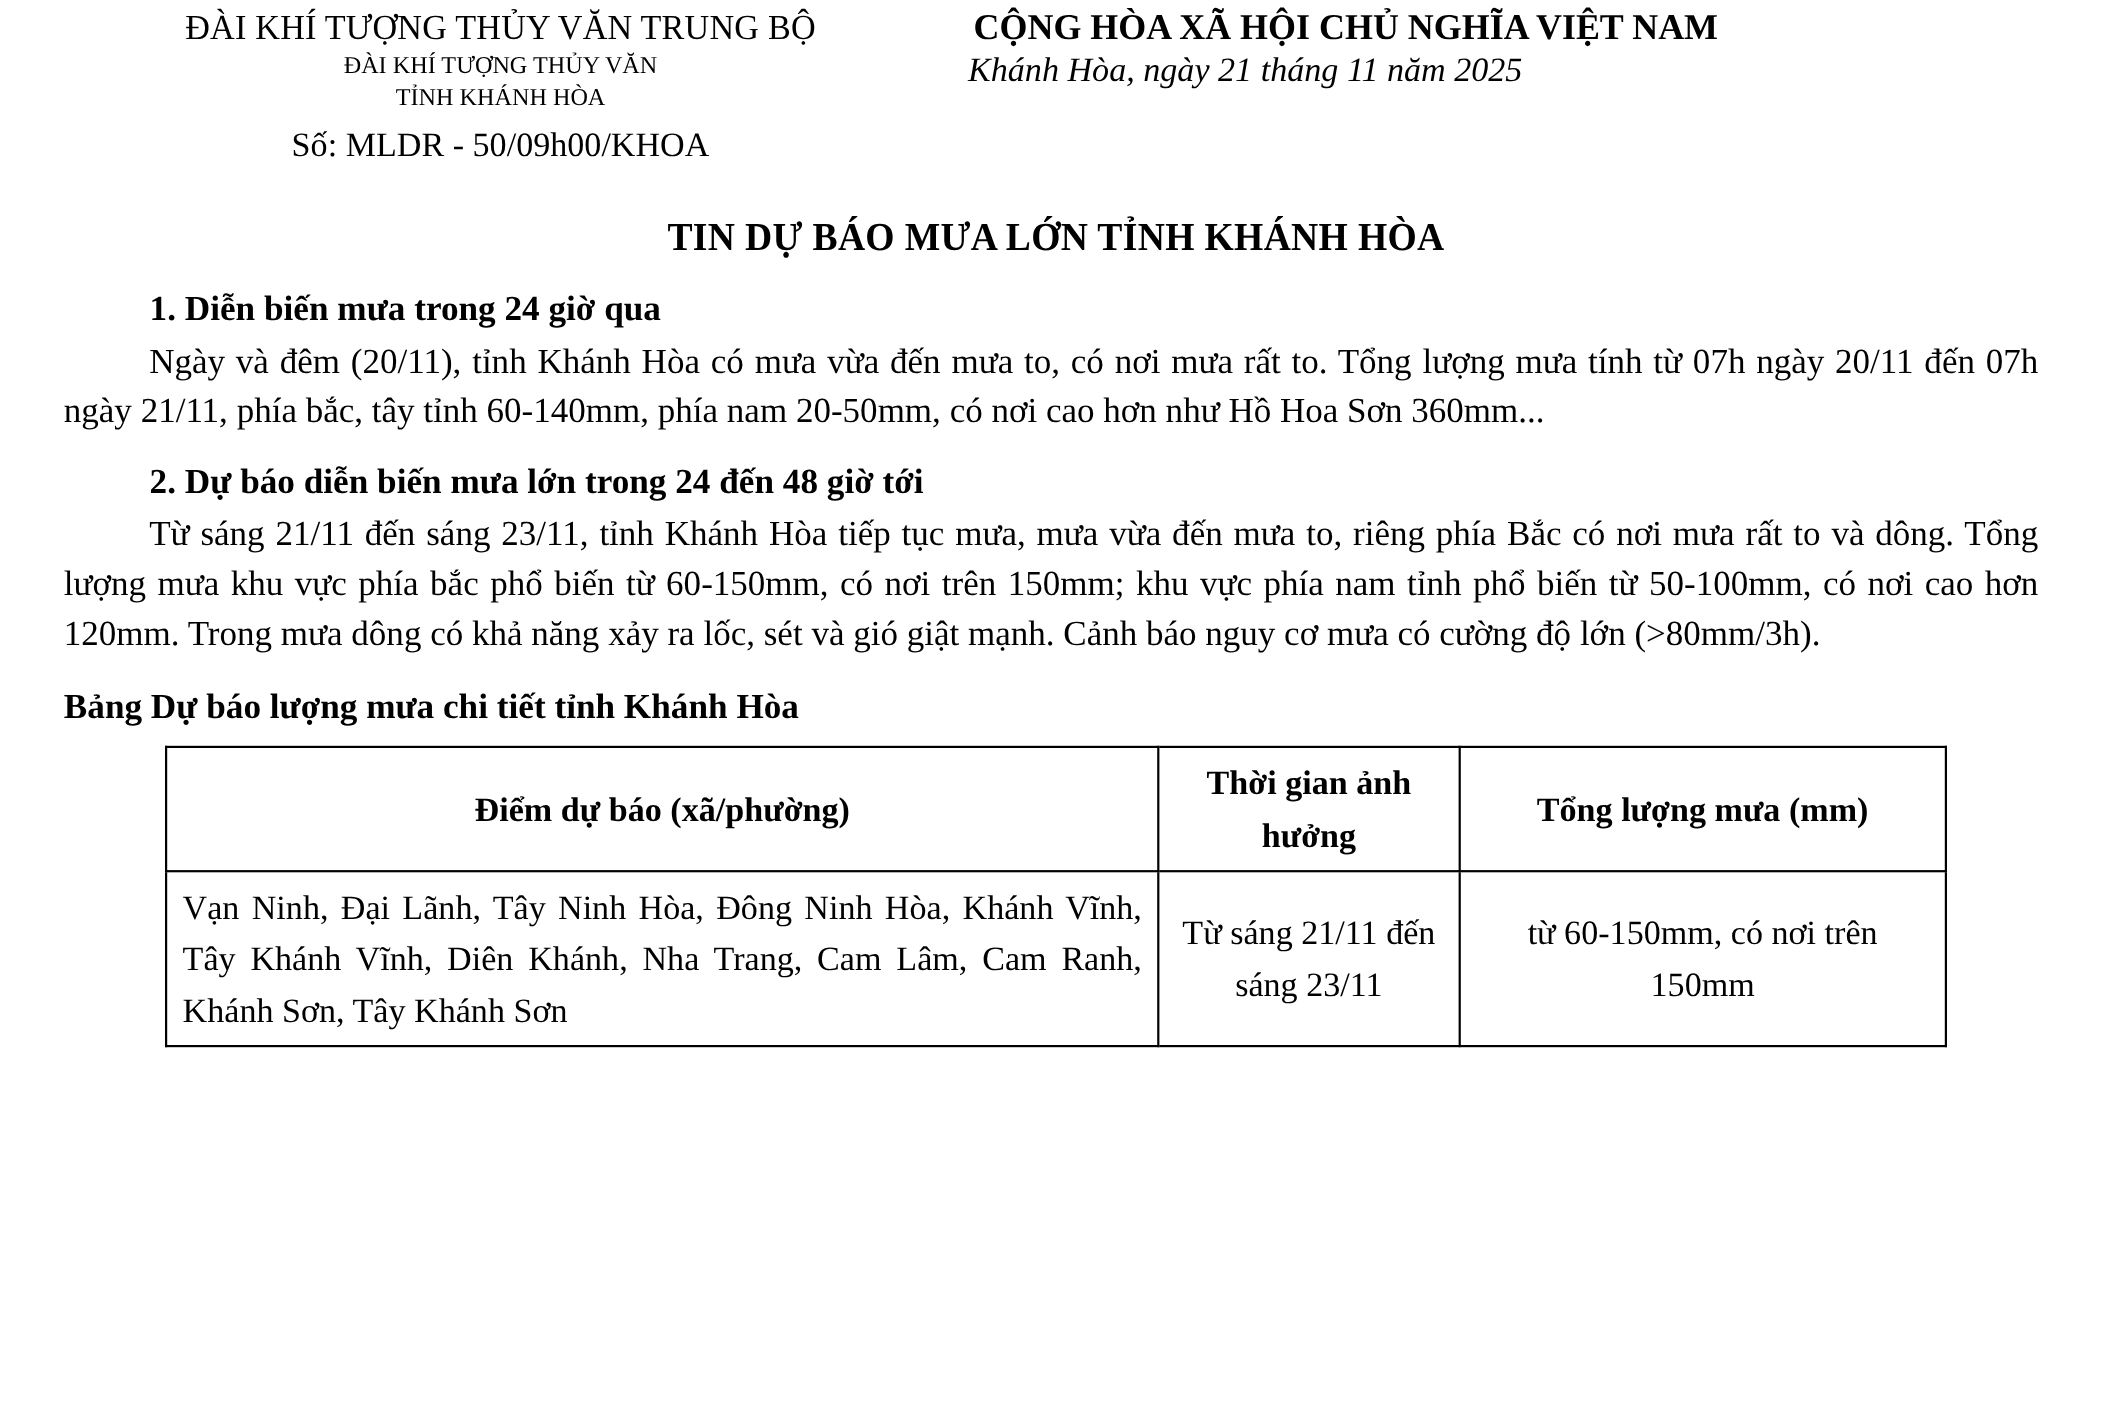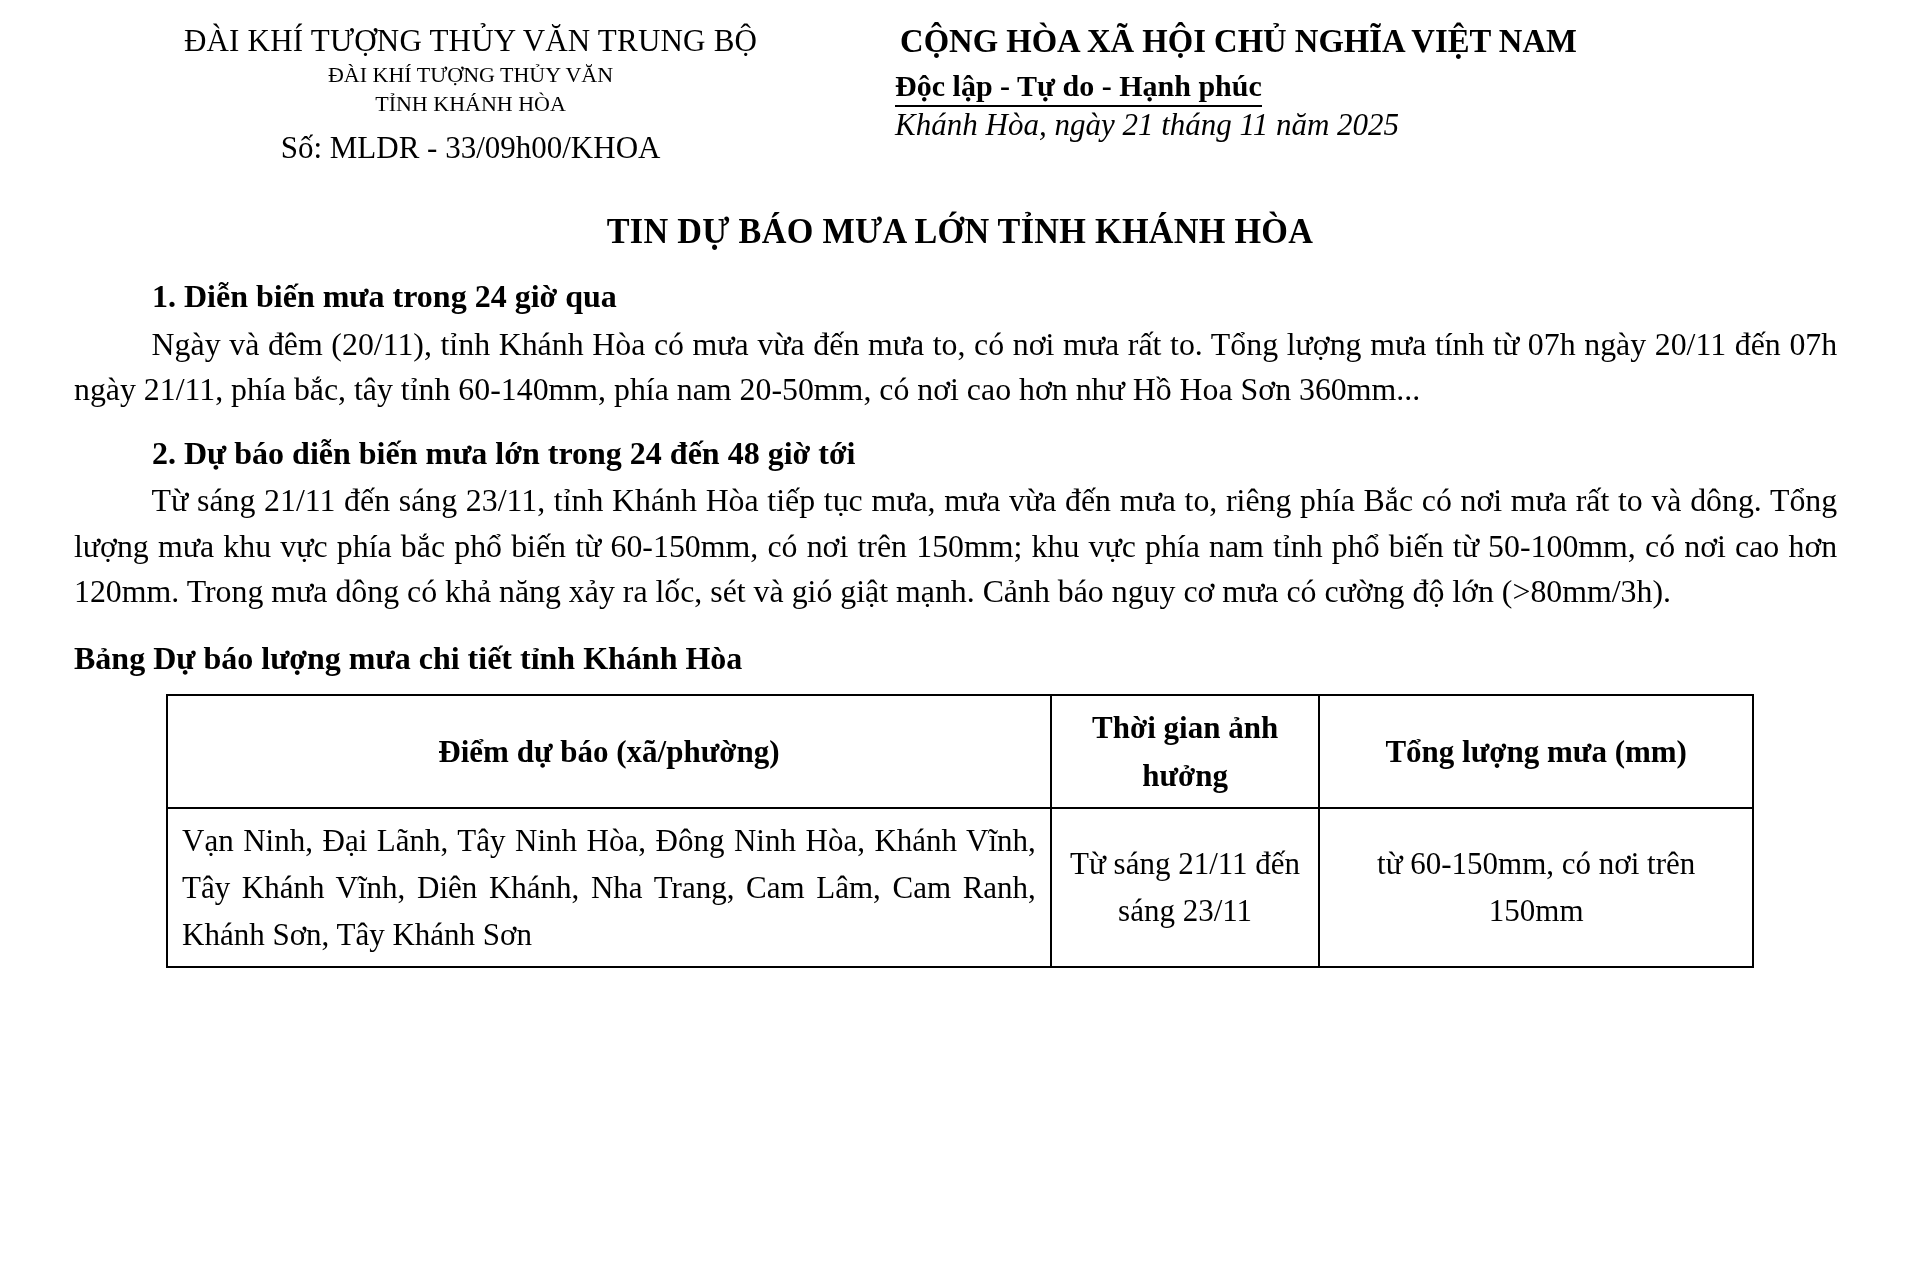--- a/index.html
+++ b/index.html
@@ -13,21 +13,21 @@
     height: 1280px;
     overflow: hidden;
     font-family: "Liberation Serif", "DejaVu Serif", serif;
     color: #000000;
     -webkit-font-smoothing: antialiased;
   }
   .page {
     position: relative;
     width: 1920px;
     height: 1280px;
-    padding: 16px;
+    padding: 0;
     box-sizing: border-box;
   }
 
   
   .doc-header {
     display: flex;
     flex-direction: row;
     align-items: flex-start;
     padding-top: 6px;
   }
@@ -168,28 +168,25 @@
 <body>
 
 <div class="page">
 
   <div class="doc-header">
 
     <div class="hdr-left">
       <div class="org-line-1">ĐÀI KHÍ TƯỢNG THỦY VĂN TRUNG BỘ</div>
       <div class="org-line-2">ĐÀI KHÍ TƯỢNG THỦY VĂN</div>
       <div class="org-line-3">TỈNH KHÁNH HÒA</div>
-      <div class="doc-number">Số: MLDR - 33/09h00/KHOA</div>
+      <div class="doc-number">Số: MLDR - 50/09h00/KHOA</div>
     </div>
 
     <div class="hdr-right">
       <div class="nation-line">CỘNG HÒA XÃ HỘI CHỦ NGHĨA VIỆT NAM</div>
-      <div class="motto-wrap">
-        <span class="motto">Độc lập - Tự do - Hạnh phúc</span>
-      </div>
       <div class="place-date">Khánh Hòa, ngày 21 tháng 11 năm 2025</div>
     </div>
 
   </div>
 
   <div class="doc-title">TIN DỰ BÁO MƯA LỚN TỈNH KHÁNH HÒA</div>
 
   <div class="content">
 
     <div class="section-heading">1. Diễn biến mưa trong 24 giờ qua</div>

